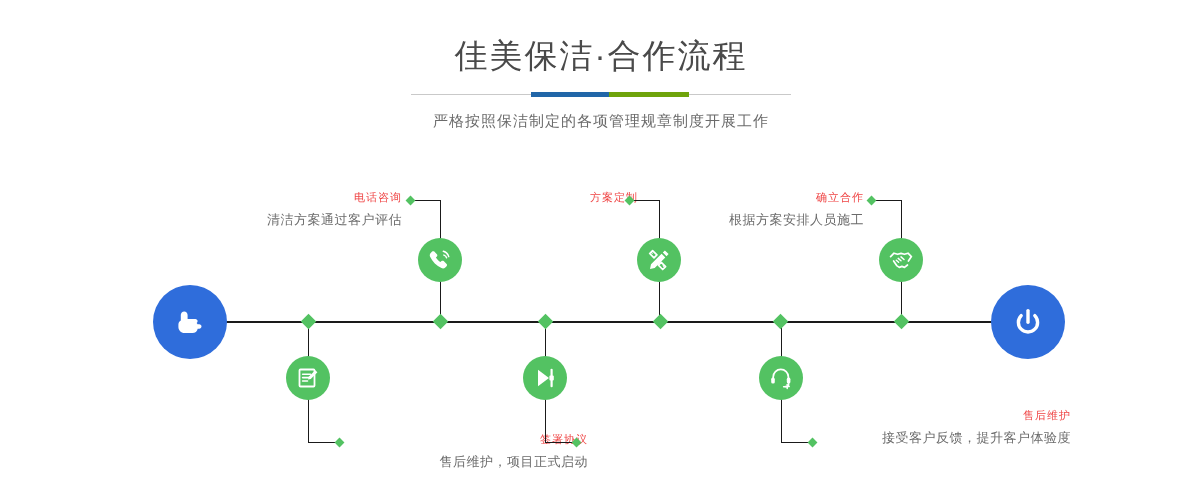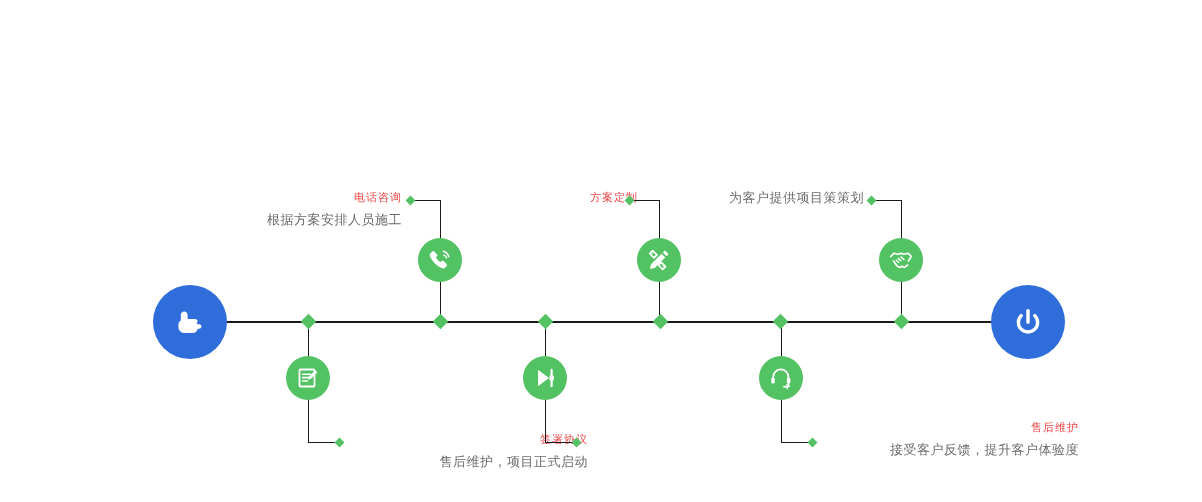--- a/index.html
+++ b/index.html
@@ -164,20 +164,29 @@
     color: #6b6b6b;
     letter-spacing: 0.5px;
     margin-top: 1px;
   }
 </style>
 </head>
 <body>
 
 <div id="stage">
 
+  <div class="header">
+    <div class="page-title">佳美保洁·合作流程</div>
+    <div class="divider">
+      <div class="rule"></div>
+      <div class="seg-blue"></div>
+      <div class="seg-green"></div>
+    </div>
+    <div class="page-subtitle">严格按照保洁制定的各项管理规章制度开展工作</div>
+  </div>
 
   <div class="axis"></div>
 
   <div class="terminal left">
     <span>
       <svg width="40" height="40" viewBox="0 0 40 40">
         <path fill="#ffffff" d="M14.2 9.5c-1.9 0-3.4 1.6-3.4 3.5v5.6c-1.4 0.7-2.4 2.2-2.4 3.9v2.6c0 3.3 2.7 6 6 6h8.1c2.6 0 4.8-1.9 5.2-4.4h1.6c1.2 0 2.2-1 2.2-2.2s-1-2.2-2.2-2.2h-1.8c-0.2-0.5-0.5-0.9-0.9-1.2 0.6-0.4 1-1.1 1-1.9 0-1.2-1-2.2-2.2-2.2h-7.8v-4c0-1.9-1.5-3.5-3.4-3.5z"></path>
       </svg>
     </span>
   </div>
@@ -205,21 +214,21 @@
     <span>
       <svg width="26" height="26" viewBox="0 0 26 26">
         <path fill="#ffffff" d="M7.3 4.6c-0.6-0.6-1.6-0.6-2.2 0L3.7 5.9c-1 1-1.2 2.5-0.6 3.8 2.4 5 6.4 9 11.4 11.4 1.3 0.6 2.8 0.4 3.8-0.6l1.3-1.3c0.6-0.6 0.6-1.6 0-2.2l-2.9-2.9c-0.6-0.6-1.6-0.6-2.2 0l-1 1c-1.9-1.1-3.5-2.7-4.6-4.6l1-1c0.6-0.6 0.6-1.6 0-2.2z"></path>
         <path fill="none" stroke="#ffffff" stroke-width="1.5" stroke-linecap="round" d="M16.4 4.3a7.6 7.6 0 0 1 5.3 5.3"></path>
         <path fill="none" stroke="#ffffff" stroke-width="1.5" stroke-linecap="round" d="M16.9 8.1a4 4 0 0 1 2.7 2.7"></path>
       </svg>
     </span>
   </div>
   <div class="label-block up" style="left:180px; top:186px; width:222px;">
     <div class="label-title">电话咨询</div>
-    <div class="label-desc">根据方案安排人员施工</div>
+    <div class="label-desc">清洁方案通过客户评估</div>
   </div>
 
   <div class="vline" style="left:308px; top:322px; height:120px;"></div>
   <div class="hline" style="left:308px; top:442px; width:31px;"></div>
   <div class="diamond-label" style="left:336px; top:439px;"></div>
   <div class="node-icon" style="left:286px; top:356px;">
     <span>
       <svg width="26" height="26" viewBox="0 0 26 26">
         <rect x="4.5" y="4.5" width="15" height="17" rx="1" fill="none" stroke="#ffffff" stroke-width="1.8"></rect>
         <line x1="7.6" y1="9.2" x2="15.5" y2="9.2" stroke="#ffffff" stroke-width="1.6" stroke-linecap="round"></line>
@@ -271,36 +280,37 @@
   <div class="node-icon" style="left:879px; top:238px;">
     <span>
       <svg width="26" height="26" viewBox="0 0 26 26">
         <path fill="none" stroke="#ffffff" stroke-width="1.7" stroke-linejoin="round" stroke-linecap="round" d="M2.6 9.6l3.4-3.4 3.6 1.1 3.4-0.9 3.4 0.9 3.6-1.1 3.4 3.4-3 4.4"></path>
         <path fill="none" stroke="#ffffff" stroke-width="1.7" stroke-linejoin="round" stroke-linecap="round" d="M5.6 14l3.1 4.6 2.6 1.8 2.6-1 2.6 1 3-2.4"></path>
         <path fill="none" stroke="#ffffff" stroke-width="1.5" stroke-linecap="round" d="M10.2 11.4l2.8 2.4M13 9.9l3 2.6M8.3 13.3l2.3 2"></path>
       </svg>
     </span>
   </div>
   <div class="label-block up" style="left:642px; top:186px; width:222px;">
-    <div class="label-desc">为客户提供项目策策划</div>
+    <div class="label-title">确立合作</div>
+    <div class="label-desc">根据方案安排人员施工</div>
   </div>
 
   <div class="vline" style="left:781px; top:322px; height:120px;"></div>
   <div class="hline" style="left:781px; top:442px; width:31px;"></div>
   <div class="diamond-label" style="left:809px; top:439px;"></div>
   <div class="node-icon" style="left:759px; top:356px;">
     <span>
       <svg width="26" height="26" viewBox="0 0 26 26">
         <path fill="none" stroke="#ffffff" stroke-width="1.7" stroke-linecap="round" d="M5.2 14.6V12a7.6 7.6 0 0 1 15.2 0v2.6"></path>
         <rect x="3.2" y="12.6" width="3.6" height="6" rx="1.6" fill="#ffffff"></rect>
         <rect x="18.8" y="12.6" width="3.6" height="6" rx="1.6" fill="#ffffff"></rect>
         <path fill="none" stroke="#ffffff" stroke-width="1.5" stroke-linecap="round" d="M20.6 18.6v1.2a2 2 0 0 1-2 2h-3"></path>
         <line x1="19.2" y1="19.4" x2="19.2" y2="23.4" stroke="#ffffff" stroke-width="1.5" stroke-linecap="round"></line>
         <line x1="17.2" y1="21.4" x2="21.2" y2="21.4" stroke="#ffffff" stroke-width="1.5" stroke-linecap="round"></line>
       </svg>
     </span>
   </div>
-  <div class="label-block down" style="left:821px; top:416px; width:250px;margin-left:8px;">
+  <div class="label-block down" style="left:821px; top:404px; width:250px;">
     <div class="label-title">售后维护</div>
     <div class="label-desc">接受客户反馈，提升客户体验度</div>
   </div>
 
 </div>
 
 </body></html>

